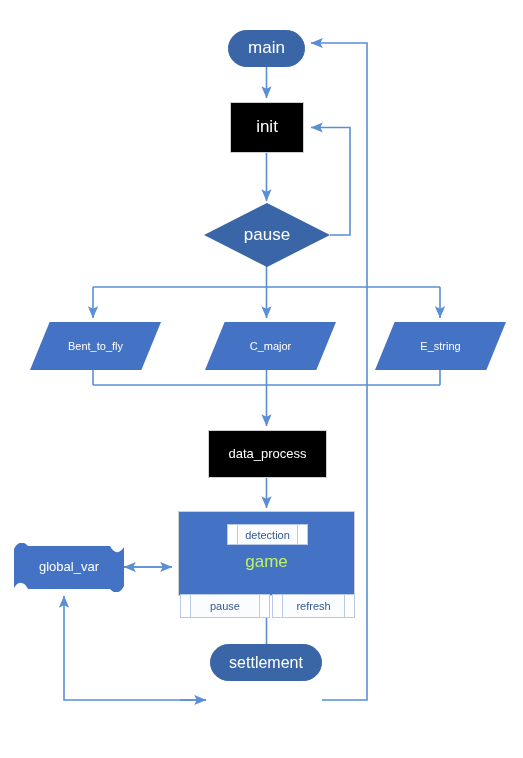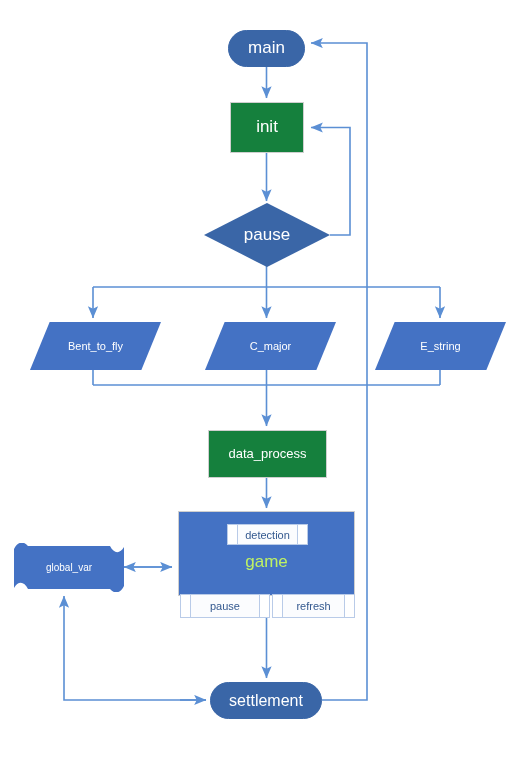--- a/index.html
+++ b/index.html
@@ -44,21 +44,21 @@
 
   
   .shape-terminator {
     background: #3A66A7;
     border-radius: 999px;
     border: 1px solid #3A66A7;
     text-align: right;
   }
   
   .shape-process {
-    background: #15803d;
+    background: #000000;
     border: 1px solid #cfcfcf;
   }
   
   .shape-decision {
     background: transparent;
     border: none;
   }
   .shape-decision .diamond-bg {
     position: absolute;
     left: 0; top: 0; right: 0; bottom: 0;
@@ -138,21 +138,21 @@
     z-index: 2;
     font-size: 11px;
     white-space: nowrap;
   }
 
   .t-main   { font-size: 17px; }
   .t-init   { font-size: 17px; }
   .t-choose { font-size: 17px; }
   .t-para   { font-size: 11px; }
   .t-proc   { font-size: 13px; }
-  .t-wave   { font-size: 10px; }
+  .t-wave   { font-size: 13px; }
   .t-settle { font-size: 16px; }
 </style>
 </head>
 <body>
 
 <div id="canvas">
 
   <svg id="wires" viewBox="0 0 523 758" xmlns="http://www.w3.org/2000/svg">
     <defs>
       <marker id="ah" markerWidth="9" markerHeight="9" refX="7.4" refY="3.2" orient="auto" markerUnits="strokeWidth">
@@ -255,17 +255,17 @@
   </div>
 
   <div class="node shape-wave t-wave" style="left:14px; top:543px; width:110px; height:49px;">
     <svg class="wave-svg" viewBox="0 0 110 49" preserveAspectRatio="none" xmlns="http://www.w3.org/2000/svg">
       <path d="M0,6 C4,-2 10,-2 14,3 L14,3 L96,3 C100,11 106,11 110,4
                L110,43 C106,51 100,51 96,46 L14,46 C10,38 4,38 0,45 Z" fill="#4472C4"></path>
     </svg>
     <span class="node-label">global_var</span>
   </div>
 
-  <div class="node shape-terminator t-settle" style="left:210px; top:682px; width:112px; height:37px;">
+  <div class="node shape-terminator t-settle" style="left:210px; top:644px; width:112px; height:37px;">
     <span class="node-label">settlement</span>
   </div>
 
 </div>
 
 </body></html>

